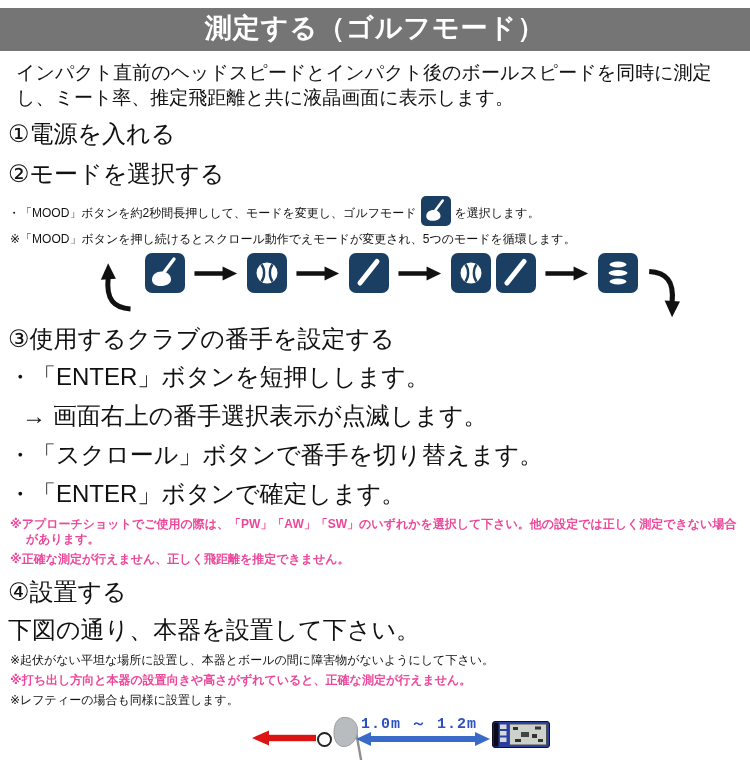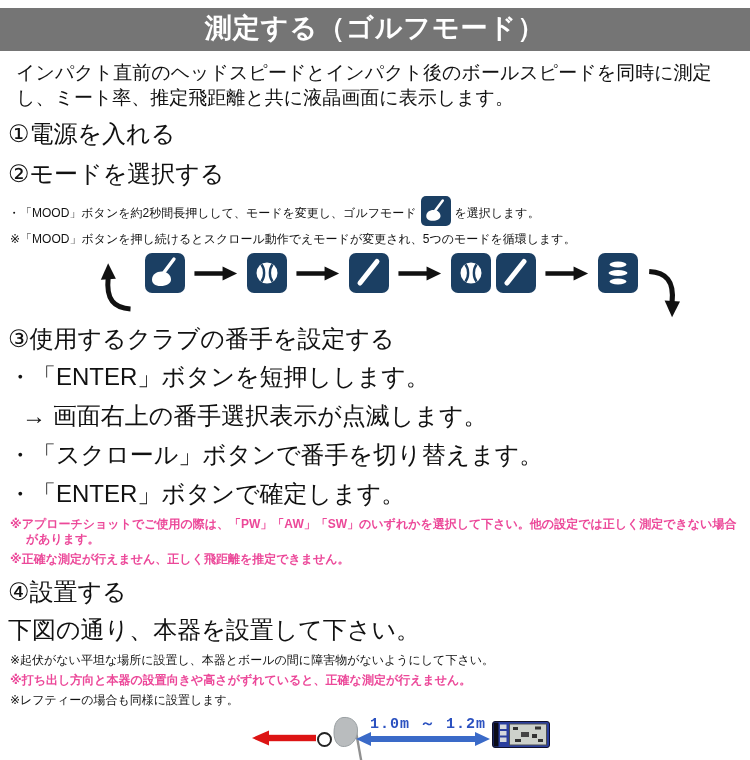--- a/index.html
+++ b/index.html
@@ -28,21 +28,21 @@
   .mode-row{display:flex;align-items:flex-start;gap:9px;margin:4px 0 2px 94px;height:62px;}
   .flow-arrow{margin-top:13px;flex:0 0 auto;}
   .curve-up{margin-top:6px;flex:0 0 auto;}
   .curve-down{margin-top:12px;flex:0 0 auto;}
   .icon-pair{display:inline-flex;gap:5px;flex:0 0 auto;}
   .diagram{position:relative;height:80px;margin:2px 0 0 0;}
   .diagram .launch-arrow{position:absolute;left:252px;top:16px;}
   .diagram .ball{position:absolute;left:317px;top:18px;width:11px;height:11px;
     border:2px solid #222;border-radius:50%;background:#fff;}
   .diagram .club{position:absolute;left:331px;top:2px;}
-  .diagram .dist-label{position:absolute;left:370px;top:0px;font-size:15px;font-weight:bold;
+  .diagram .dist-label{position:absolute;left:361px;top:0px;font-size:15px;font-weight:bold;
     color:#2b51c0;font-family:"Liberation Mono","DejaVu Sans Mono",monospace;letter-spacing:1px;text-align:right;}
   .diagram .dist-arrow{position:absolute;left:356px;top:17px;}
   .diagram .device{position:absolute;left:492px;top:7px;}
 </style>
 </head>
 <body>
 
 <div class="title-bar">
   <span>測定する（ゴルフモード）</span>
 </div>

